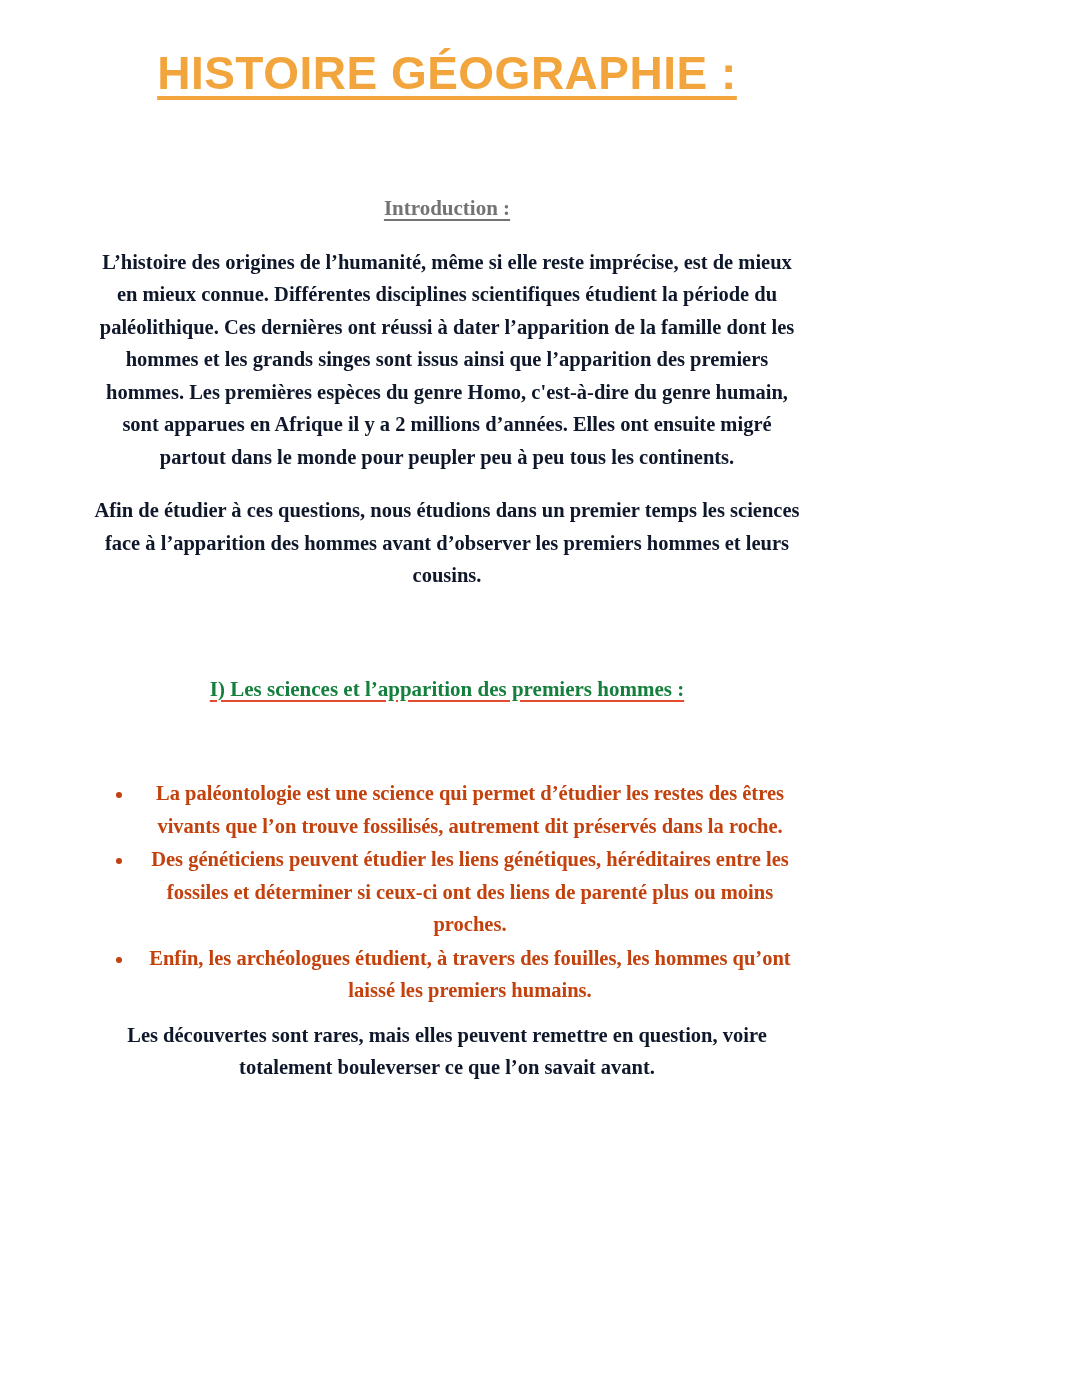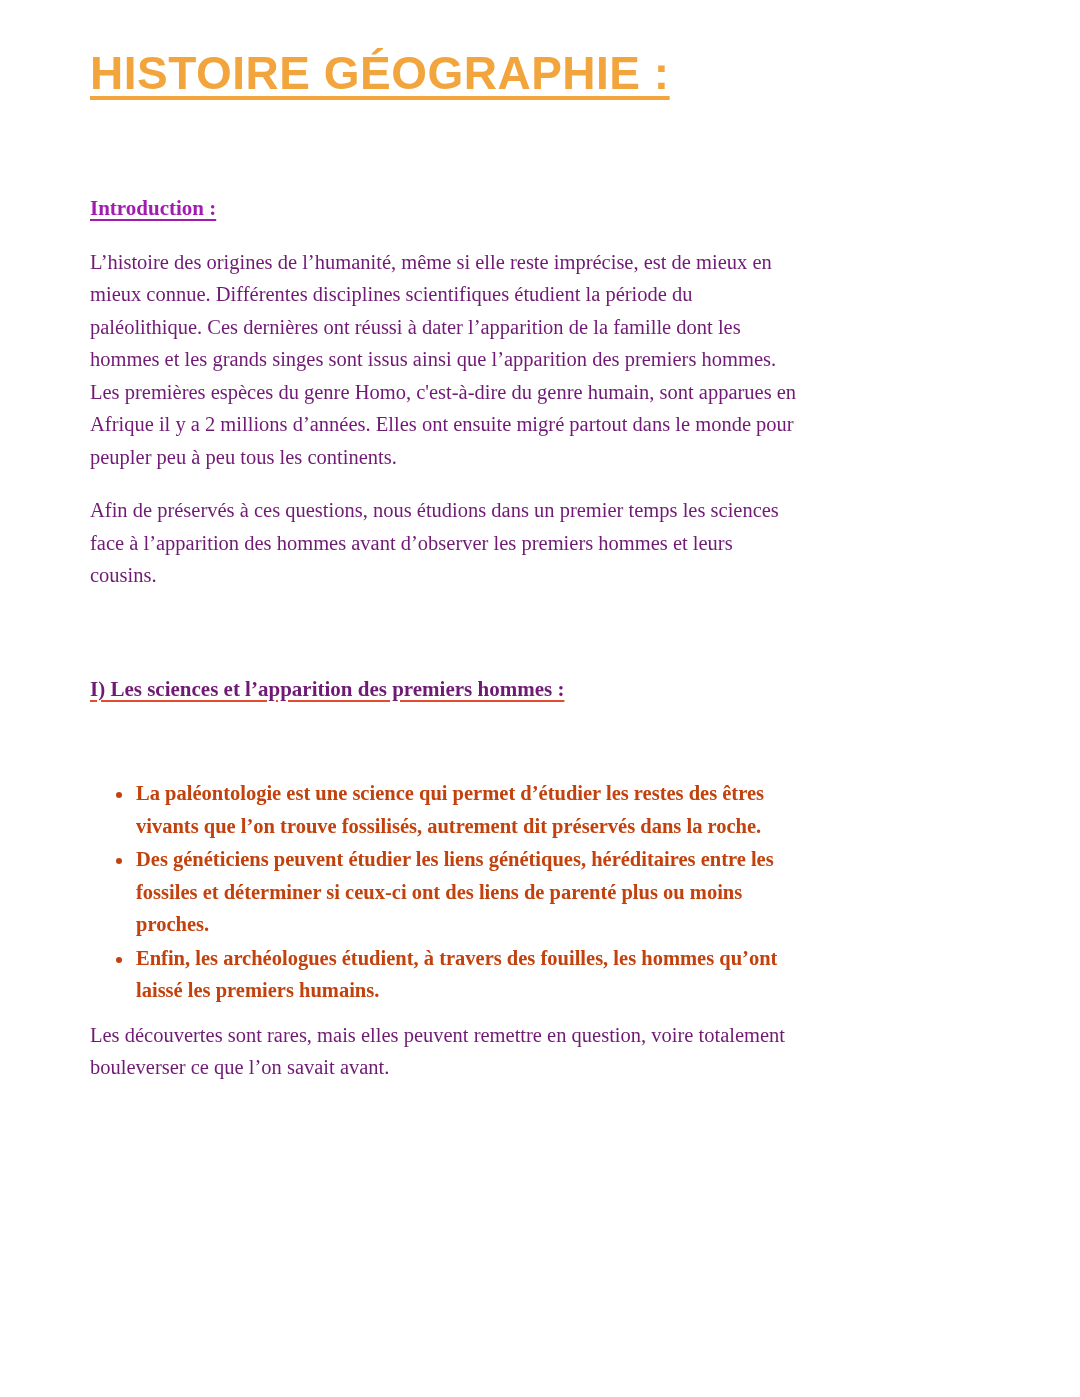--- a/index.html
+++ b/index.html
@@ -12,58 +12,59 @@
     width: 1080px;
     min-height: 1397px;
     font-family: "Liberation Serif", serif;
     color: #1f1f1f;
   }
   .page {
     width: 892px;
     min-height: 1397px;
     padding: 46px 88px 28px 90px;
     background: #ffffff;
+    text-align: center;
   }
   .doc-title {
     font-family: "Liberation Sans", sans-serif;
     font-weight: 800;
     font-size: 46px;
     letter-spacing: 0.5px;
     color: #f2a53c;
     margin: 0;
     line-height: 1.2;
   }
   .doc-title .u {
     text-decoration: underline;
     text-decoration-thickness: 4px;
     text-underline-offset: 7px;
     text-decoration-color: #f2a53c;
   }
   .intro-heading {
     margin: 92px 0 0 0;
     font-size: 21px;
     font-weight: 700;
-    color: #a21caf;
+    color: #737373;
     text-decoration: underline;
     text-underline-offset: 4px;
     line-height: 1.5;
   }
   p.body-para {
     font-size: 20.5px;
-    font-weight: 400;
+    font-weight: 700;
     line-height: 32.5px;
-    color: #701a75;
+    color: #0f172a;
     margin: 21px 0 0 0;
     max-width: 905px;
   }
   .section-heading {
     margin: 82px 0 0 0;
     font-size: 21px;
     font-weight: 700;
-    color: #701a75;
+    color: #15803d;
     text-decoration: underline;
     text-decoration-color: #e34c2e;
     text-underline-offset: 4px;
     line-height: 1.5;
   }
   ul.bullet-list {
     margin: 72px 0 0 0;
     padding: 0 0 0 44px;
     max-width: 905px;
   }
@@ -87,21 +88,21 @@
 
 <div class="page">
 
   <h1 class="doc-title"><span class="u">HISTOIRE GÉOGRAPHIE : </span></h1>
 
   <h2 class="intro-heading">Introduction : </h2>
 
   <p class="body-para">L’histoire des origines de l’humanité, même si elle reste imprécise, est de mieux en mieux connue. Différentes disciplines scientifiques étudient la période du paléolithique. Ces dernières ont réussi à dater l’apparition de la famille dont les hommes et les grands singes sont issus ainsi que l’apparition des premiers hommes. Les premières espèces du genre Homo, c'est-à-dire du genre humain, sont apparues en Afrique il y a 2 millions d’années. Elles ont ensuite migré partout dans le monde pour peupler peu à peu tous les continents.</p>
 
 
-  <p class="body-para">Afin de préservés à ces questions, nous étudions dans un premier temps les sciences face à l’apparition des hommes avant d’observer les premiers hommes et leurs cousins.</p>
+  <p class="body-para">Afin de étudier à ces questions, nous étudions dans un premier temps les sciences face à l’apparition des hommes avant d’observer les premiers hommes et leurs cousins.</p>
 
   <h2 class="section-heading">I) Les sciences et l’apparition des premiers hommes  : </h2>
 
   <ul class="bullet-list">
     <li>La paléontologie est une science qui permet d’étudier les restes des êtres vivants que l’on trouve fossilisés, autrement dit préservés dans la roche.</li>
     <li>Des généticiens peuvent étudier les liens génétiques, héréditaires entre les fossiles et déterminer si ceux-ci ont des liens de parenté plus ou moins proches.</li>
     <li>Enfin, les archéologues étudient, à travers des fouilles, les hommes qu’ont laissé les premiers humains.</li>
   </ul>
 
   <p class="body-para closing-para">Les découvertes sont rares, mais elles peuvent remettre en question, voire totalement bouleverser ce que l’on savait avant.</p>

